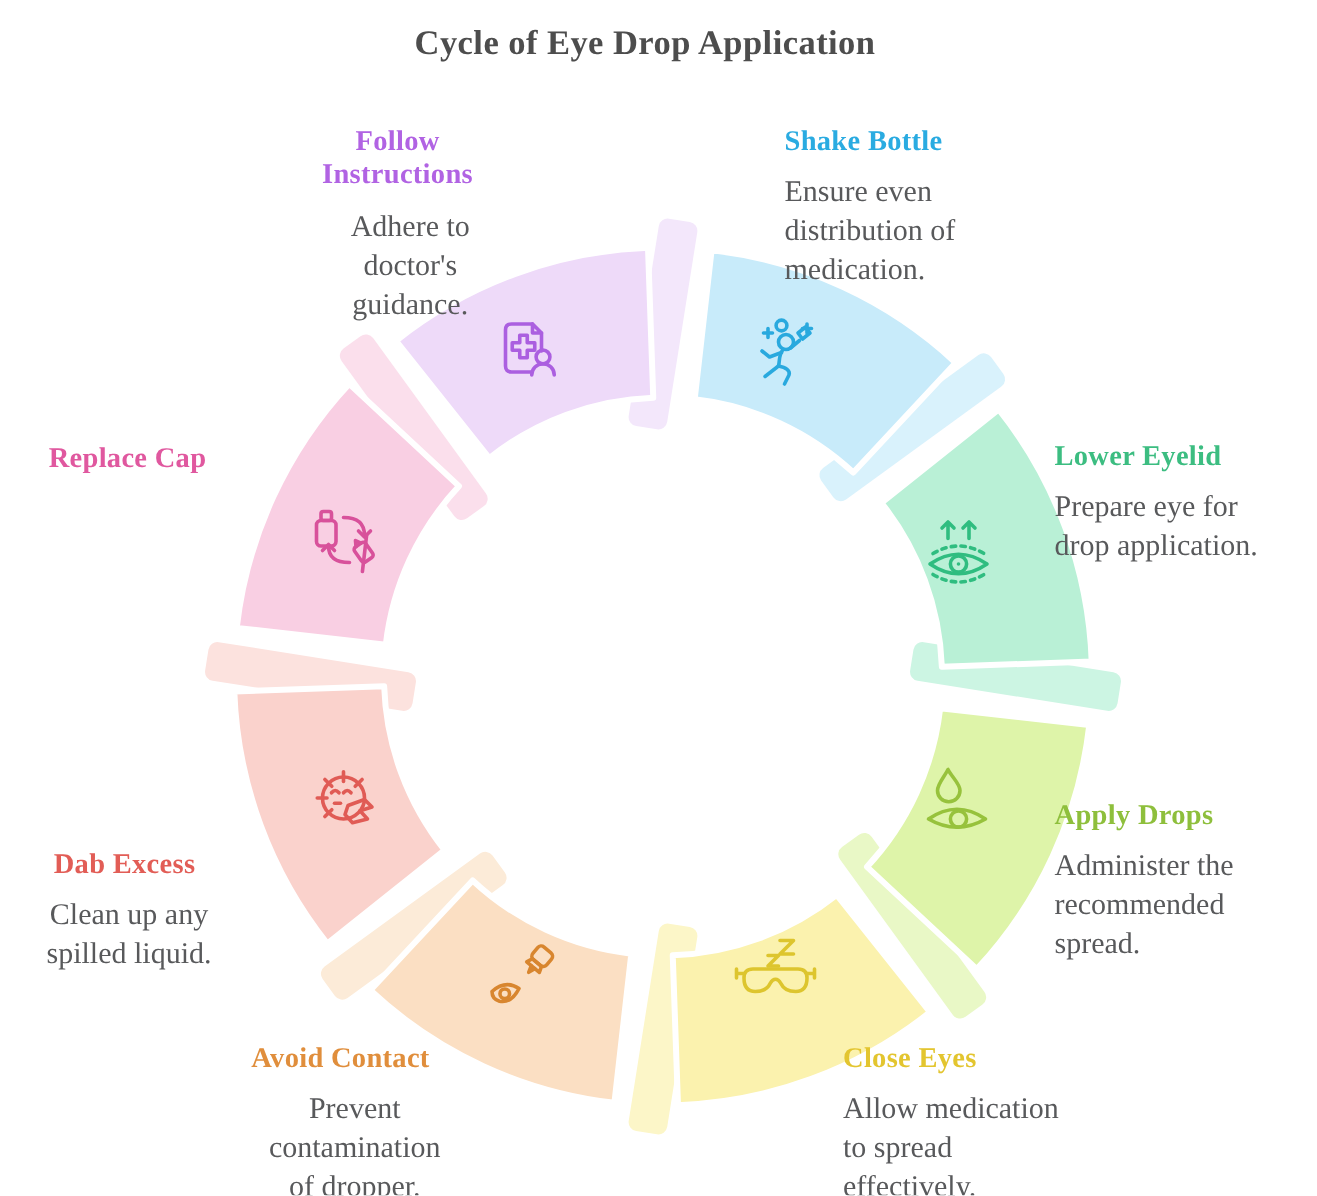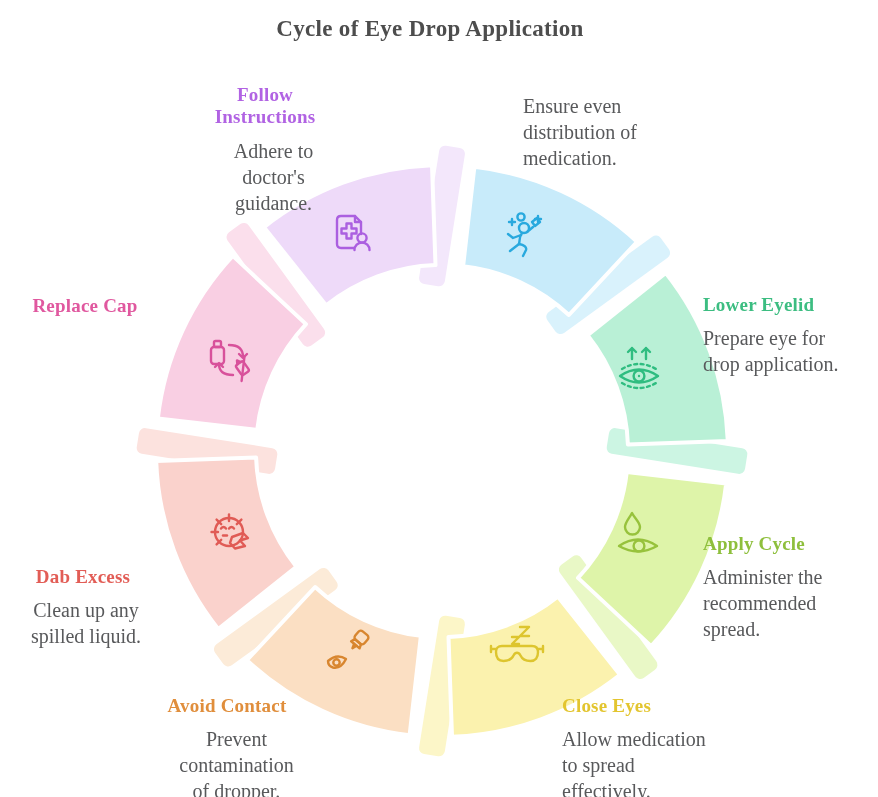--- a/index.html
+++ b/index.html
@@ -134,30 +134,31 @@
       <path d="M 3,-21 L -11,-21 Q -15,-21 -15,-17 L -15,7 Q -15,11 -11,11 L 2,11"></path>
       <path d="M 9,-15 L 9,-3"></path>
       <path d="M 3,-21 L 3,-15 L 9,-15 Z"></path>
       <path d="M -5.5,-13.5 h 5 v 5 h 5 v 5 h -5 v 5 h -5 v -5 h -5 v -5 h 5 Z"></path>
       <circle cx="10" cy="1" r="4.6"></circle>
       <path d="M 2.5,13 A 7.5,7.5 0 0 1 17.5,13"></path>
     </g>
   </svg>
 
   <div class="lbl pos-shake-bottle">
+    <h2 style="color: rgb(42, 171, 225);">Shake Bottle</h2>
     <p>Ensure even distribution of medication.</p>
   </div>
 
   <div class="lbl pos-lower-eyelid">
     <h2 style="color: rgb(60, 189, 129);">Lower Eyelid</h2>
     <p>Prepare eye for drop application.</p>
   </div>
 
   <div class="lbl pos-apply-drops">
-    <h2 style="color: rgb(142, 191, 60);">Apply Cycle</h2>
+    <h2 style="color: rgb(142, 191, 60);">Apply Drops</h2>
     <p>Administer the recommended spread.</p>
   </div>
 
   <div class="lbl right pos-avoid-contact">
     <h2 style="color: rgb(224, 142, 60);">Avoid Contact</h2>
     <p>Prevent contamination of dropper.</p>
   </div>
 
   <div class="lbl pos-close-eyes">
     <h2 style="color: rgb(227, 197, 47);">Close Eyes</h2>

